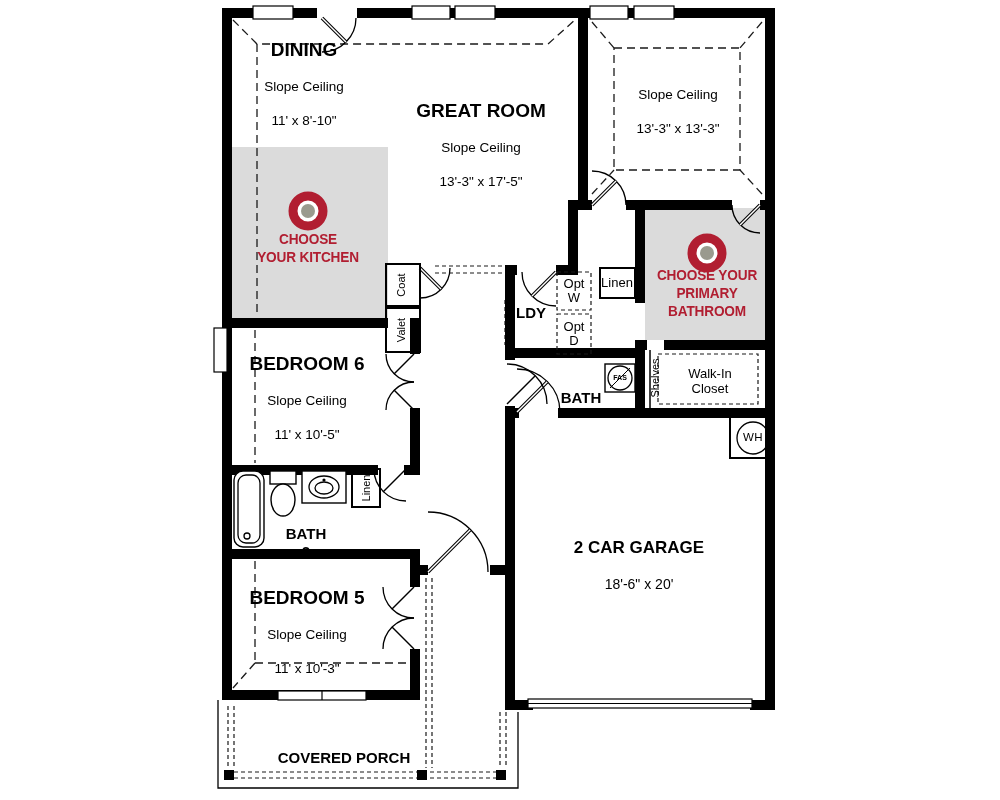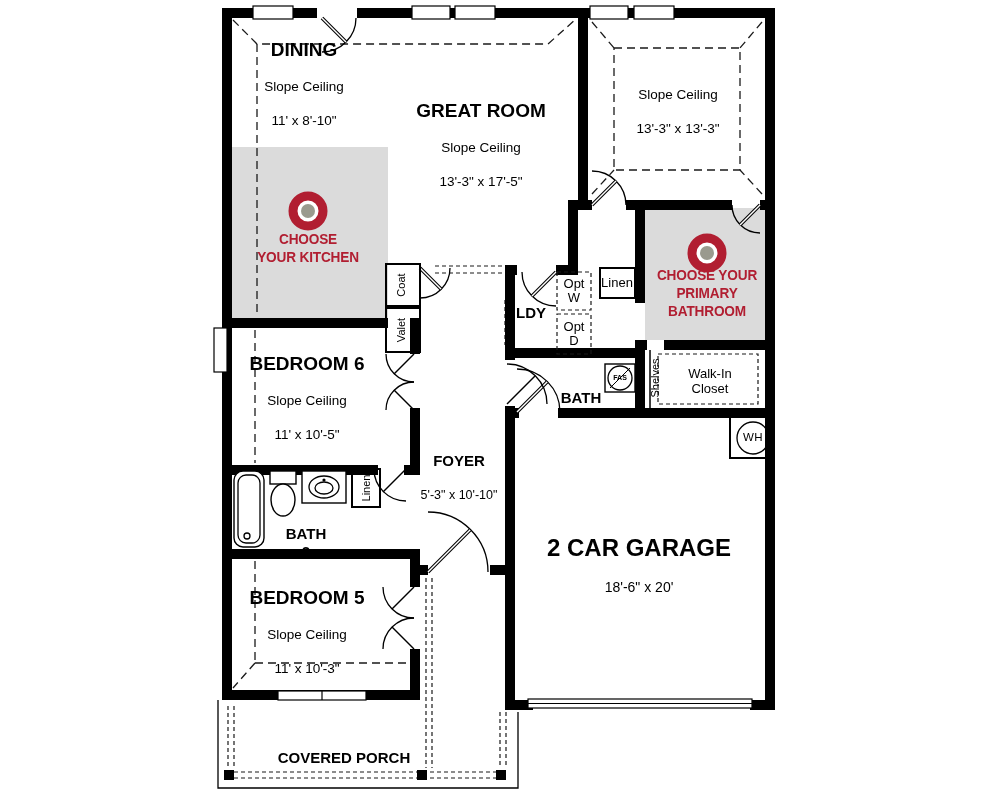--- a/index.html
+++ b/index.html
@@ -21,21 +21,21 @@
   .dash2{fill:none;stroke:#1a1a1a;stroke-width:1.2;stroke-dasharray:4 3;}
   .arc{fill:none;stroke:#000;stroke-width:1.3;}
   .leaf{fill:none;stroke:#000;stroke-width:1.4;}
   .leaf2{fill:none;stroke:#000;stroke-width:3.6;}
   .leafw{fill:none;stroke:#fff;stroke-width:1.4;}
   .fix{fill:#fff;stroke:#000;stroke-width:1.4;}
   .post{fill:#000;}
   .lbl{position:absolute;transform:translate(-50%,-50%);text-align:center;white-space:pre-line;line-height:1.18;}
   .room .rname{font-weight:bold;font-size:19px;line-height:1.05;}
   .room .rsub{font-size:13.5px;line-height:1.15;}
-  .big .rname{font-size:24px;}
+  .big .rname{font-size:17px;}
   .big .rsub{font-size:14px;}
   .small .rname{font-size:15px;}
   .small .rsub{font-size:12.5px;}
   .mid{font-weight:bold;font-size:15px;margin-top:16px;}
   .vlbl{transform:translate(-50%,-50%) rotate(-90deg);font-size:11px;white-space:nowrap;}
   .tiny{font-size:13px;line-height:1.05;}
   .wh{font-size:11.5px;letter-spacing:.5px;}
   .fas{font-size:7px;font-weight:bold;}
   .badge{
     color:var(--red);font-weight:bold;font-size:15.5px;line-height:1.15;letter-spacing:-.2px;
@@ -258,24 +258,20 @@
 
 <div class="lbl room" style="left:307px;top:632px">
   <div class="rname">BEDROOM 5</div>
   <div class="rsub">Slope Ceiling</div>
   <div class="rsub">11' x 10'-3"</div>
 </div>
 
 <div class="lbl mid" style="left:306px;top:527px">BATH
 2</div>
 
-<div class="lbl room small" style="left:459px;top:477px">
-  <div class="rname">FOYER</div>
-  <div class="rsub">5'-3" x 10'-10"</div>
-</div>
 
 <div class="lbl room big" style="left:639px;top:565px">
   <div class="rname">2 CAR GARAGE</div>
   <div class="rsub">18'-6" x 20'</div>
 </div>
 
 <div class="lbl mid" style="left:531px;top:297px">LDY</div>
 <div class="lbl mid" style="left:581px;top:382px">BATH</div>
 <div class="lbl mid" style="left:344px;top:742px">COVERED PORCH</div>
 <div class="lbl" style="left:710px;top:381px;font-size:13px">Walk-In

